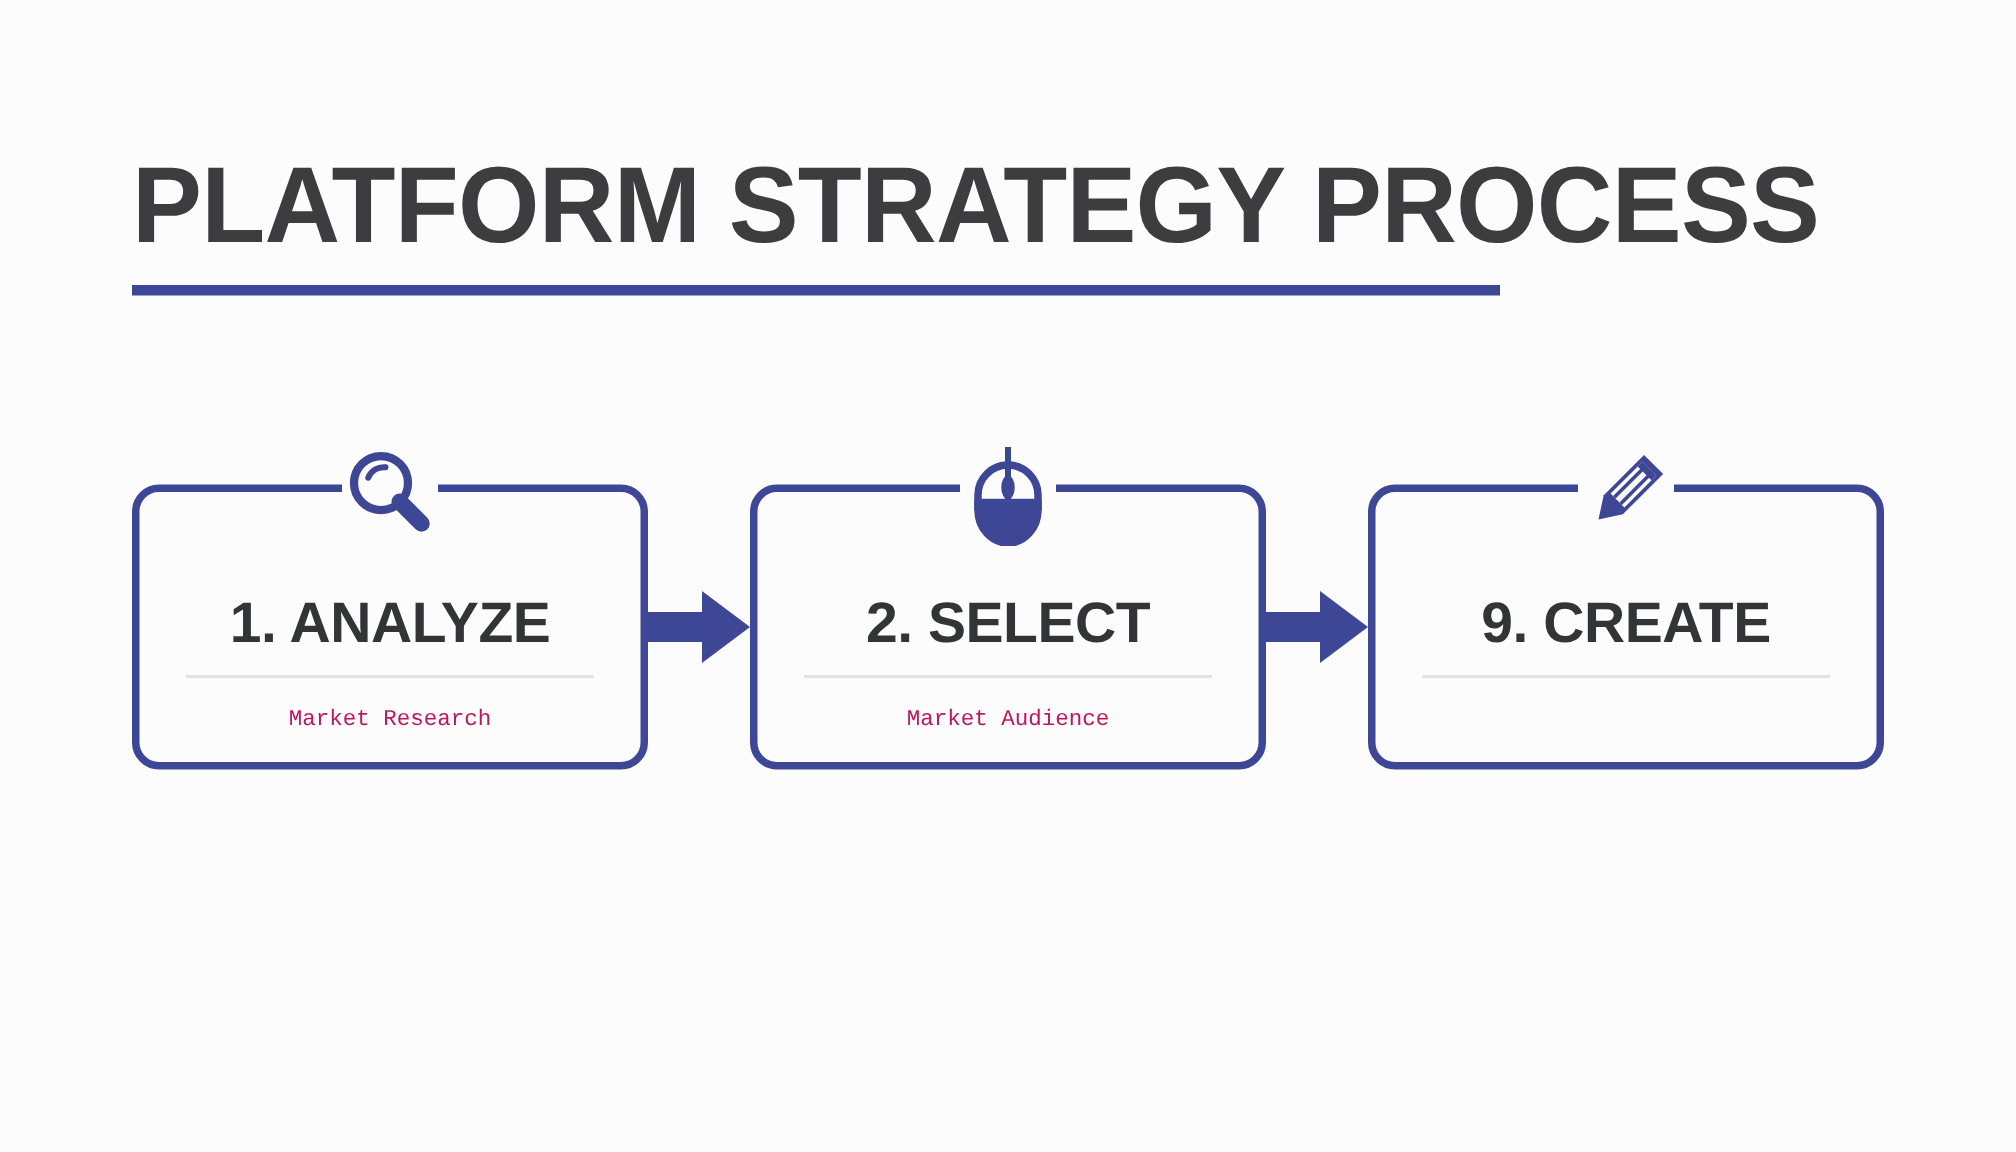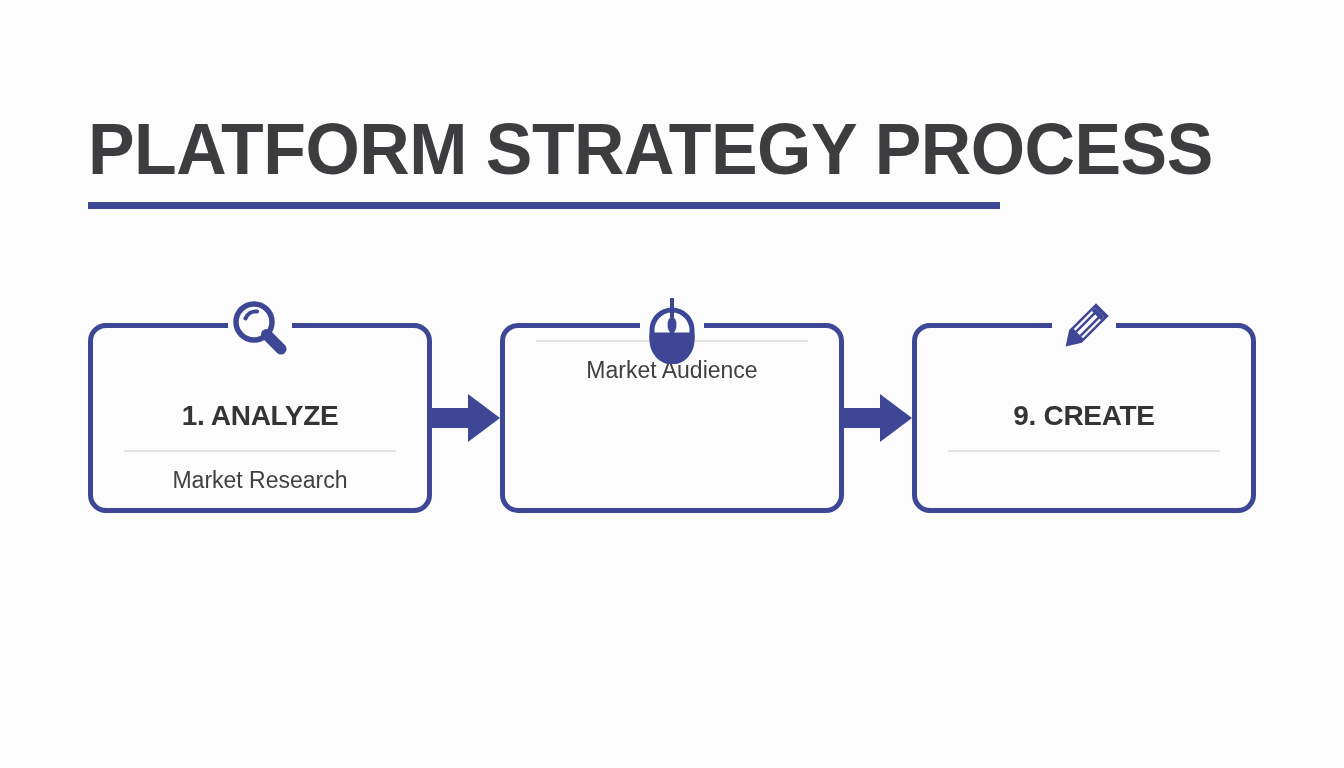--- a/index.html
+++ b/index.html
@@ -13,21 +13,21 @@
     background: #fcfcfd;
     font-family: "Liberation Sans", sans-serif;
     overflow: hidden;
     position: relative;
   }
 
   
   .title-block {
     position: absolute;
     left: 88px;
-    top: 108px;
+    top: 96px;
     width: 912px;
   }
   .page-title {
     margin: 0;
     font-family: "Liberation Sans", sans-serif;
     font-size: 72px;
     line-height: 82px;
     font-weight: bold;
     letter-spacing: -0.5px;
     color: #3d3d3f;
@@ -85,42 +85,43 @@
     left: 50%;
     transform: translateX(-50%);
     width: 72px;
     height: 72px;
     display: block;
   }
 
   .card-heading {
     margin: 0;
     padding-top: 66px;
-    font-size: 28px;
+    font-size: 38px;
     line-height: 44px;
     font-weight: bold;
     color: #333436;
     letter-spacing: -0.3px;
     white-space: nowrap;
   }
 
   .card-divider {
     margin-top: 12px;
     width: 272px;
     height: 2px;
     background: #e3e3e5;
   }
 
   .card-caption {
     margin-top: 14px;
-    font-size: 23px;
+    font-size: 15px;
     line-height: 28px;
     font-weight: normal;
-    color: #404040;
+    color: #be185d;
     white-space: nowrap;
+    font-family: Liberation Mono, monospace;
   }
 
   
   .connector {
     flex: 1 1 auto;
     height: 56px;
     display: flex;
     align-items: center;
     justify-content: center;
   }
@@ -160,20 +161,21 @@
     <div class="card-notch"></div>
 
     <svg class="card-icon" viewBox="0 0 72 72">
       <line x1="36" y1="6" x2="36" y2="24" stroke="#3e4696" stroke-width="4"></line>
       <path d="M16 38 A20 20 0 0 1 56 38 V46 H16 Z" fill="#fcfcfd" stroke="#3e4696" stroke-width="5"></path>
       <path d="M16 43 H56 V48 A20 22 0 0 1 16 48 Z" fill="#3e4696" stroke="#3e4696" stroke-width="5" stroke-linejoin="round"></path>
       <line x1="36" y1="20" x2="36" y2="44" stroke="#3e4696" stroke-width="4"></line>
       <ellipse cx="36" cy="33" rx="4.5" ry="8" fill="#3e4696"></ellipse>
     </svg>
 
+    <div class="card-heading">2. SELECT</div>
     <div class="card-divider"></div>
     <div class="card-caption">Market Audience</div>
   </div>
 
   <div class="connector">
     <svg width="68" height="52" viewBox="0 0 68 52">
       <path d="M0 16 H36 V2 L68 26 L36 50 V36 H0 Z" fill="#3e4696"></path>
     </svg>
   </div>
 

